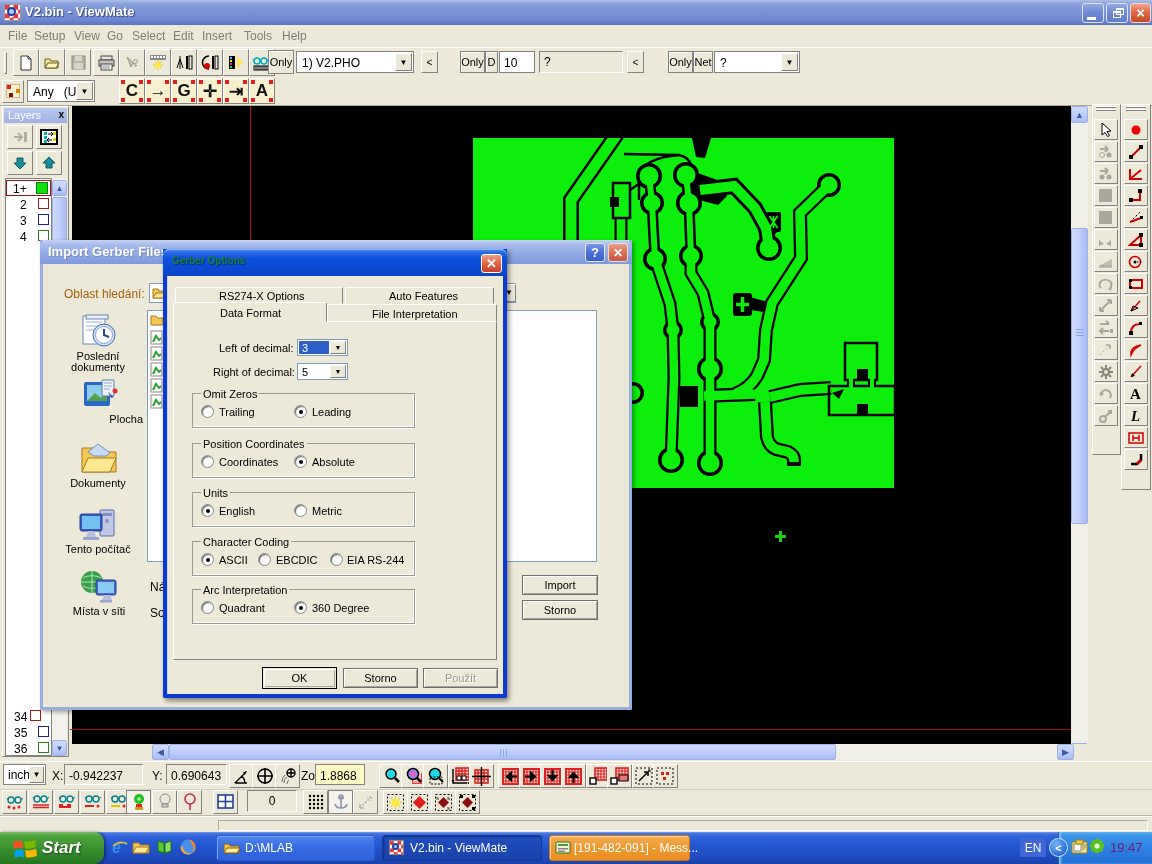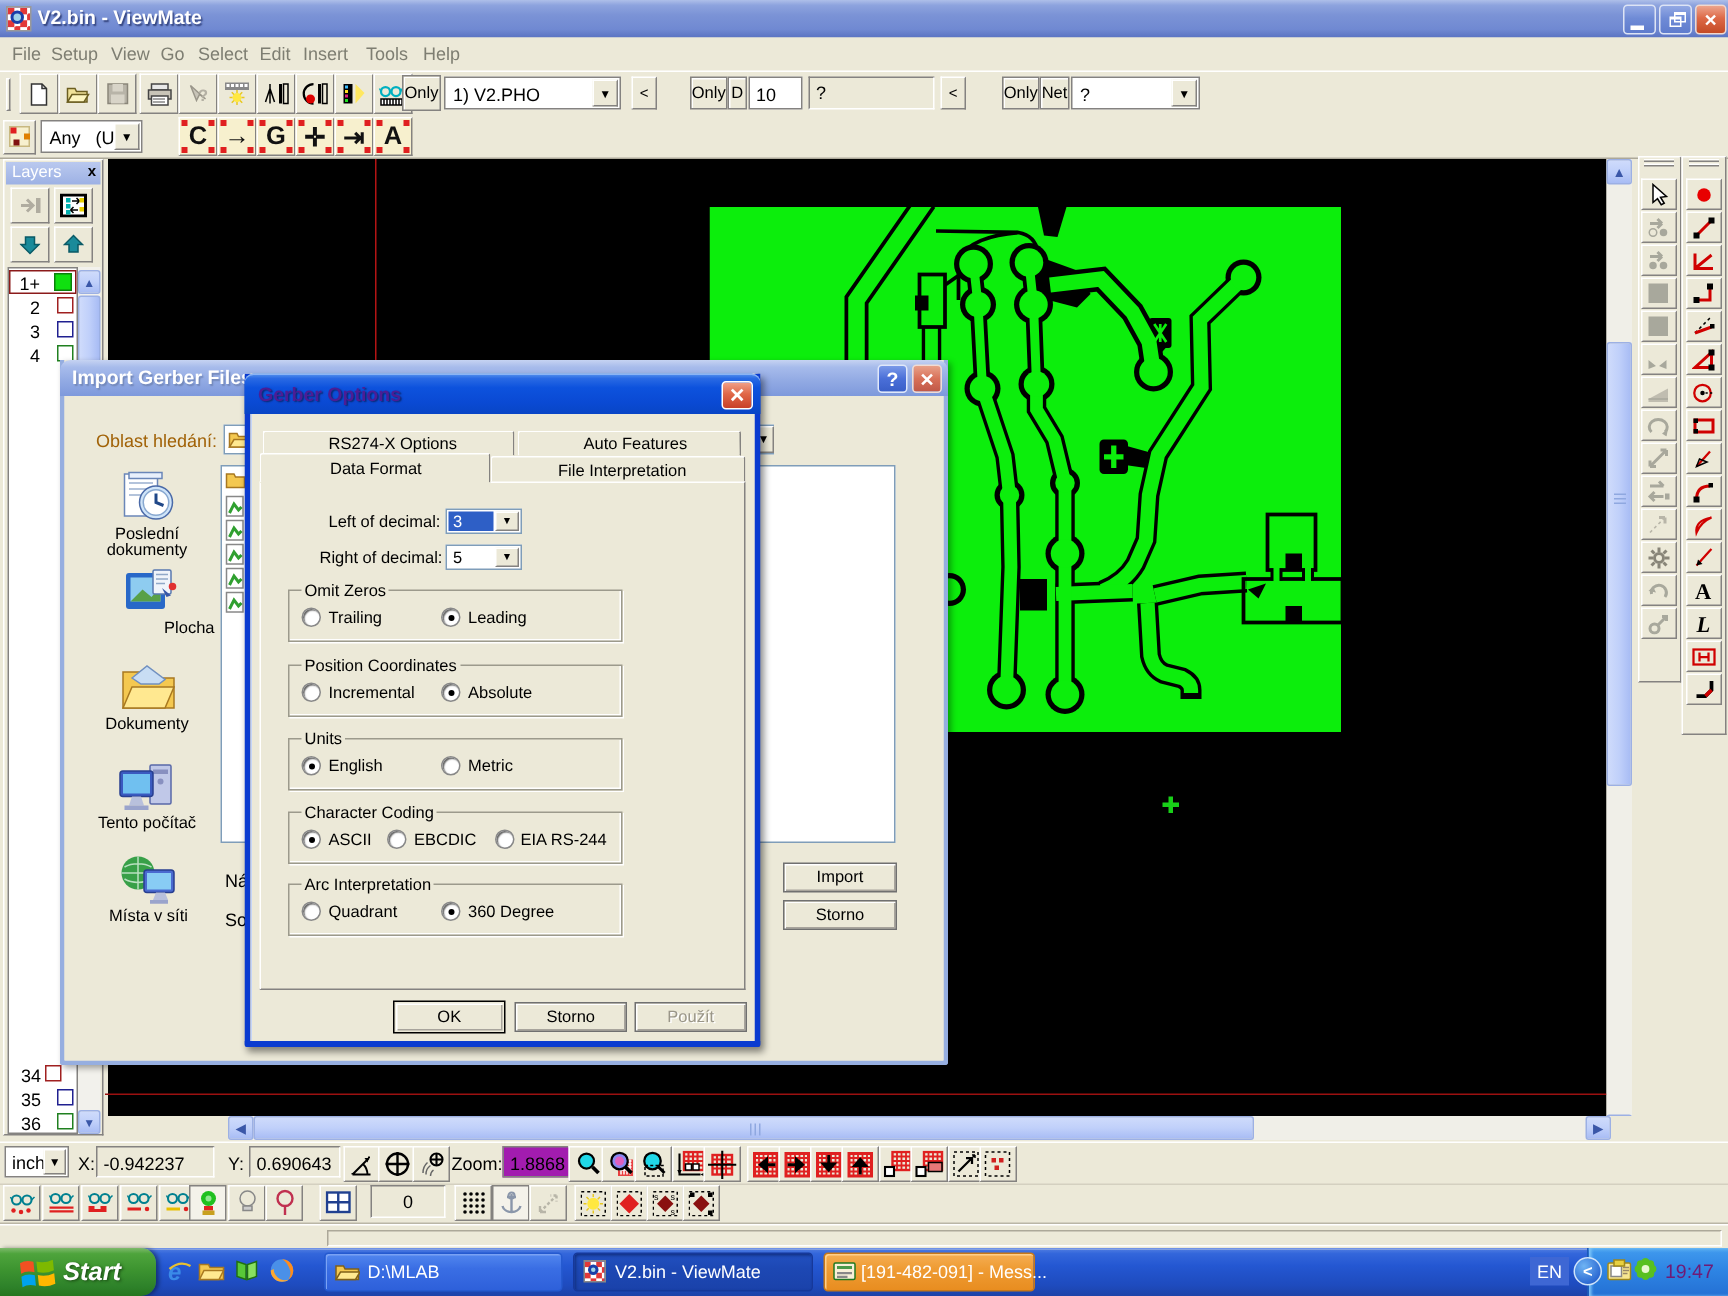--- a/index.html
+++ b/index.html
@@ -561,21 +561,21 @@
     </svg>
   </div>
 <div class="sbtn" style="left:275px;top:764px">
     <svg width="18" height="18">
       <circle cx="12" cy="6" r="4" fill="none" stroke="#000" stroke-width="1.4"></circle>
       <path d="M12 2v8M8 6h8" stroke="#000" stroke-width="1.4"></path>
       <path d="M3 15a9 9 0 0 1 3-7M5 16a7 7 0 0 1 3-6M8 17a5 5 0 0 1 2-4" fill="none" stroke="#666"></path>
     </svg>
   </div>
 <span class="abs" style="left:301px;top:769px;font-size:12px">Zoom:</span>
-<div class="abs" style="left:335px;top:764px;width:62px;height:21px;border:1px solid #848280;background:#a21caf">
+<div class="abs" style="left:315px;top:764px;width:50px;height:21px;border:1px solid #848280;background:#fef9c3">
     <span class="abs" style="left:4px;top:4px;font-size:12px">1.8868</span>
   </div>
 <div class="sbtn" style="left:379px;top:764px">
     <svg width="18" height="18">
       <circle cx="8" cy="7" r="5" fill="#20d8e8" stroke="#000" stroke-width="1.5"></circle>
       <path d="M12 11l4 4" stroke="#000" stroke-width="2.5"></path>
     </svg>
   </div>
 <div class="sbtn" style="left:401px;top:764px">
     <svg width="18" height="18">
@@ -970,21 +970,21 @@
       <path d="M3 12l3-6 3 4 2-2" stroke="#30a030" fill="none" stroke-width="2"></path>
     </g>
 </svg>
 <span class="abs" style="left:150px;top:580px;font-size:12px">Ná</span>
 <span class="abs" style="left:150px;top:606px;font-size:12px">So</span>
 <div class="btn" style="left:522px;top:575px;width:76px;height:20px">Import</div>
 <div class="btn" style="left:522px;top:600px;width:76px;height:20px">Storno</div>
 
 <div class="abs" style="left:163px;top:249px;width:344px;height:449px;background:#ece9d8;border:4px solid #0a3bd0;border-top:none;border-radius:0 0 2px 2px;box-shadow:inset 1px 1px 0 #c6d6f8, 2px 3px 5px rgba(0,0,0,.45)"></div>
 <div class="abs" style="left:163px;top:249px;width:344px;height:27px;border-radius:6px 6px 0 0;background:linear-gradient(180deg,#5a96ee 0%,#2a6ae4 12%,#0d52dd 35%,#0a4ad4 70%,#0845c6 100%);box-shadow:inset 0 1px 0 #8cb4f4"></div>
-<span class="abs" style="left:172px;top:255px;color:#4c1d95;font-size:13px;font-weight:bold;text-shadow:1px 1px 1px #0a2a78">Gerber Options</span>
+<span class="abs" style="left:172px;top:255px;color:#15803d;font-size:10px;font-weight:bold;text-shadow:1px 1px 1px #0a2a78">Gerber Options</span>
 <div class="abs ctr" style="left:481px;top:254px;width:21px;height:19px;border-radius:3px;background:linear-gradient(180deg,#f0a088,#e06848 45%,#c84028);border:1px solid #fff;color:#fff;font-size:13px;font-weight:bold">✕</div>
 
 <div class="abs" style="left:175px;top:287px;width:168px;height:17px;background:#ece9d8;border:1px solid;border-color:#fff #848280 #ece9d8 #fff;border-radius:2px 2px 0 0">
     <span class="abs" style="left:43px;top:2px;font-size:11px">RS274-X Options</span>
   </div>
 <div class="abs" style="left:345px;top:287px;width:149px;height:17px;background:#ece9d8;border:1px solid;border-color:#fff #848280 #ece9d8 #fff;border-radius:2px 2px 0 0">
     <span class="abs" style="left:43px;top:2px;font-size:11px">Auto Features</span>
   </div>
 <div class="abs" style="left:327px;top:304px;width:170px;height:18px;background:#ece9d8;border:1px solid;border-color:#fff #848280 #ece9d8 #fff;border-radius:2px 2px 0 0">
     <span class="abs" style="left:44px;top:3px;font-size:11px">File Interpretation</span>
@@ -1010,21 +1010,21 @@
     <span class="gt">Omit Zeros</span>
   </div>
 <div class="rad" style="left:201px;top:405px"></div><span class="rlab" style="left:219px;top:406px">Trailing</span>
 <div class="rad" style="left:294px;top:405px">
     <div class="rdot"></div>
   </div><span class="rlab" style="left:312px;top:406px">Leading</span>
 
 <div class="grp" style="left:192px;top:443px;width:223px;height:35px">
     <span class="gt">Position Coordinates</span>
   </div>
-<div class="rad" style="left:201px;top:455px"></div><span class="rlab" style="left:219px;top:456px">Incremental</span>
+<div class="rad" style="left:201px;top:455px"></div><span class="rlab" style="left:219px;top:456px">Coordinates</span>
 <div class="rad" style="left:294px;top:455px">
     <div class="rdot"></div>
   </div><span class="rlab" style="left:312px;top:456px">Absolute</span>
 
 <div class="grp" style="left:192px;top:492px;width:223px;height:35px">
     <span class="gt">Units</span>
   </div>
 <div class="rad" style="left:201px;top:504px">
     <div class="rdot"></div>
   </div><span class="rlab" style="left:219px;top:505px">English</span>

